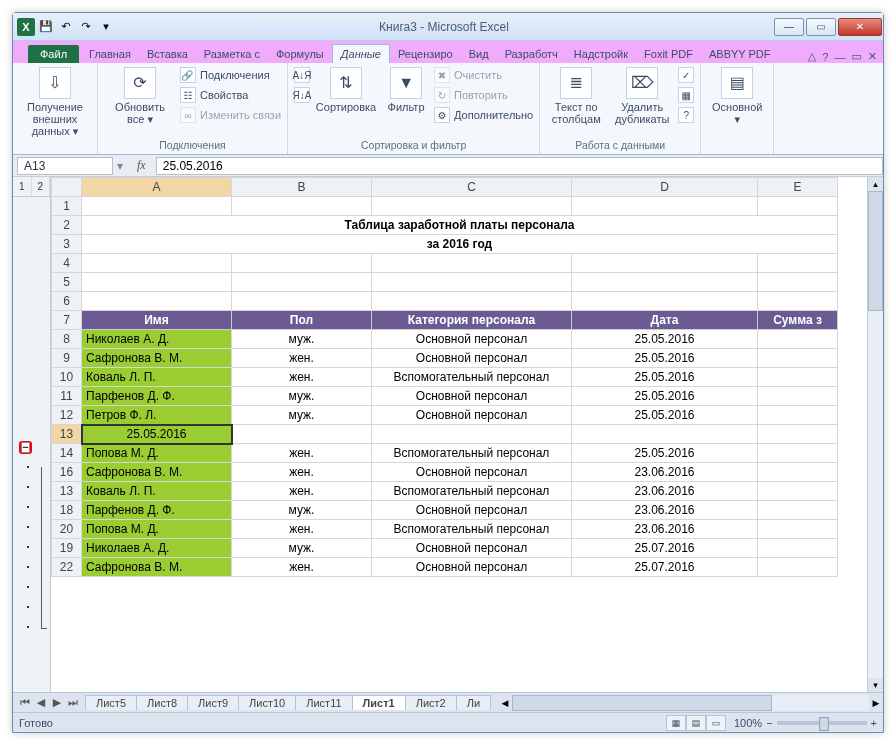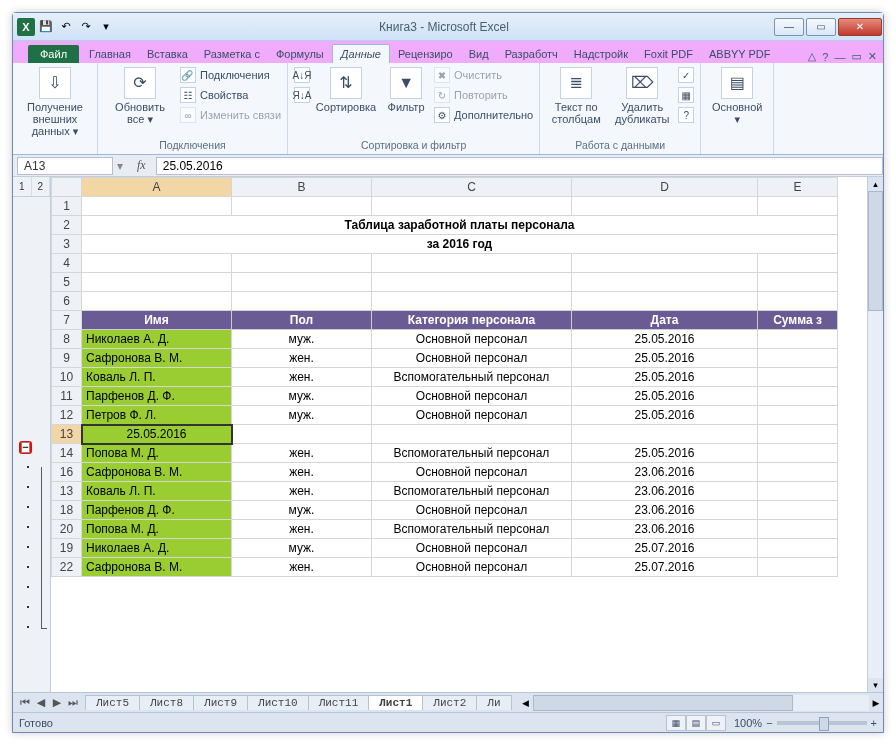--- a/index.html
+++ b/index.html
@@ -70,21 +70,21 @@
 .colA { width: 150px; } .colB { width: 140px; } .colC { width: 200px; } .colD { width: 186px; } .colE { width: 80px; }
 .hdrrow td { background: #6b5b95; color: #fff; font-weight: bold; border: 1px solid #ccc; }
 .green { background: #9acd32; margin-top: 48px; }
 .agg { background: #9acd32; text-align: center !important; }
 .selcell { outline: 2px solid #333; outline-offset: -1px; }
 
 
 .sheettabs { height: 20px; background: #dbe4ef; display: flex; align-items: center; font-size: 11px; border-top: 1px solid #b8c5d6; }
 .navbtns { display: flex; gap: 0; padding: 0 4px; }
 .navbtns span { width: 16px; text-align: center; color: #555; }
-.stab { padding: 1px 10px; background: #e8eef5; border: 1px solid #b6c3d4; border-bottom: none; margin-right: -1px; color: #444; font-family: Liberation Mono, monospace; }
+.stab { padding: 1px 10px; background: #e8eef5; border: 1px solid #b6c3d4; border-bottom: none; margin-right: -1px; color: #444; }
 .stab.active { background: #fff; font-weight: bold; }
 .hscroll { flex: 1; margin-left: 8px; height: 16px; background: #e8eef5; position: relative; }
 .hscroll .thumb { position: absolute; left: 14px; width: 260px; top: 0; bottom: 0; background: #cfd9e6; border: 1px solid #a9b8cb; }
 .hscroll .arr { position: absolute; top: 0; bottom: 0; width: 14px; background: #dbe4ef; display: flex; align-items: center; justify-content: center; font-size: 9px; }
 .hscroll .arr.l { left: 0; } .hscroll .arr.r { right: 0; }
 
 
 .status { height: 20px; background: #dbe4ef; display: flex; align-items: center; font-size: 11px; color: #3b4d66; padding: 0 6px; border-top: 1px solid #b8c5d6; }
 .status .spacer { flex: 1; }
 .viewbtns { display: flex; gap: 0; }

